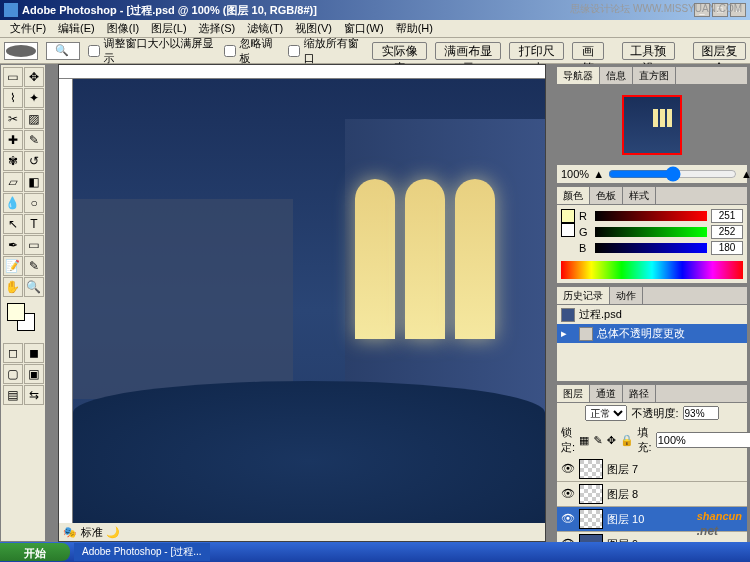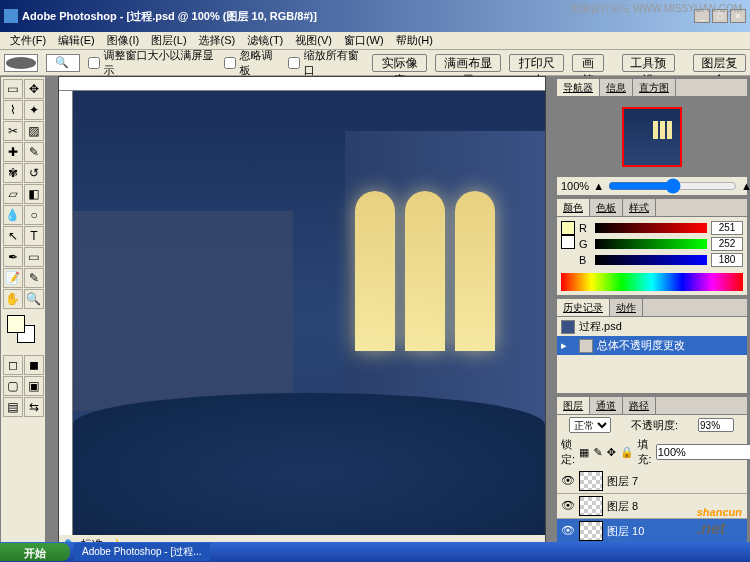--- a/index.html
+++ b/index.html
@@ -1,18 +1,18 @@
 <!DOCTYPE html>
 <html><head>
 <meta charset="utf-8">
 <style>
 * { margin: 0; padding: 0; box-sizing: border-box; font-family: "SimSun", sans-serif; font-size: 11px; }
 body { width: 750px; height: 562px; background: #d4d0c8; overflow: hidden; position: relative; }
 
-.titlebar { height: 20px; background: linear-gradient(to right, #0a246a, #a6caf0); display: flex; align-items: center; padding: 16px 4px; color: #fff; }
+.titlebar { height: 20px; background: linear-gradient(to right, #0a246a, #a6caf0); display: flex; align-items: center; padding: 4px 4px; color: #fff; }
 .titlebar-icon { width: 14px; height: 14px; background: #4a8fd8; margin-right: 4px; }
 .titlebar-text { flex: 1; font-weight: bold; }
 .window-btns { display: flex; gap: 2px; }
 .win-btn { width: 16px; height: 14px; background: #d4d0c8; border: 1px solid #808080; font-size: 9px; text-align: center; line-height: 12px; cursor: pointer; }
 
 .menubar { height: 18px; background: #ece9d8; display: flex; align-items: center; padding-left: 4px; border-bottom: 1px solid #aca899; }
 .menu-item { padding: 2px 6px; cursor: pointer; }
 
 .optionsbar { height: 26px; background: #ece9d8; display: flex; align-items: center; padding: 0 4px; border-bottom: 1px solid #aca899; gap: 8px; }
 .opt-swatch { width: 36px; height: 18px; background: #fff; border: 1px solid #808080; display: flex; align-items: center; justify-content: center; }
@@ -41,21 +41,21 @@
 .window-arch { position: absolute; width: 40px; height: 160px; background: linear-gradient(to bottom, #e8d080, #f5e8a0); border-radius: 20px 20px 0 0; box-shadow: 0 0 20px rgba(245,232,160,0.6); }
 .win1 { right: 150px; top: 60px; }
 .win2 { right: 100px; top: 60px; }
 .win3 { right: 50px; top: 60px; }
 .houses-left { position: absolute; left: 0; top: 120px; width: 220px; height: 200px; background: #3a4a6a; opacity: 0.7; }
 .pool { position: absolute; bottom: 0; left: 0; right: 0; height: 160px; background: radial-gradient(ellipse at center, #1a3560, #0f2548); border-radius: 50% 50% 0 0 / 20% 20% 0 0; }
 .statusbar-doc { position: absolute; bottom: 0; left: 0; right: 0; height: 18px; background: #ece9d8; display: flex; align-items: center; padding: 0 4px; gap: 4px; }
 
 .panels { width: 196px; background: #808080; padding: 2px; display: flex; flex-direction: column; gap: 2px; }
 .panel { background: #ece9d8; border: 1px solid #808080; }
-.panel-tabs { height: 18px; background: #d4d0c8; display: flex; border-bottom: 1px solid #808080; text-decoration: underline; }
+.panel-tabs { height: 18px; background: #d4d0c8; display: flex; border-bottom: 1px solid #808080; }
 .panel-tab { padding: 2px 6px; font-size: 10px; cursor: pointer; border-right: 1px solid #808080; }
 .panel-tab.active { background: #ece9d8; }
 
 .navigator-body { height: 80px; display: flex; align-items: center; justify-content: center; background: #808080; }
 .nav-thumb { width: 60px; height: 60px; background: linear-gradient(to bottom, #1a2f5a, #2a4575); border: 2px solid #ff0000; position: relative; }
 .nav-thumb-wins { position: absolute; right: 8px; top: 12px; display: flex; gap: 2px; }
 .nav-thumb-wins span { width: 5px; height: 18px; background: #f5e8a0; }
 .nav-zoom { height: 18px; display: flex; align-items: center; padding: 0 4px; gap: 4px; }
 
 .color-body { padding: 4px; }
@@ -68,21 +68,21 @@
 .color-val { width: 32px; height: 14px; background: #fff; border: 1px solid #808080; text-align: center; font-size: 10px; }
 .color-ramp { height: 18px; background: linear-gradient(to right, red, yellow, lime, cyan, blue, magenta, red); margin-top: 4px; }
 .color-sw { display: flex; flex-direction: column; gap: 0; }
 .color-sw div { width: 14px; height: 14px; border: 1px solid #000; }
 
 .history-body { height: 76px; overflow: auto; }
 .hist-item { display: flex; align-items: center; padding: 2px 4px; gap: 4px; }
 .hist-item.active { background: #316ac5; color: #fff; }
 .hist-icon { width: 14px; height: 14px; background: #d4d0c8; border: 1px solid #808080; }
 
-.layers-controls { padding: 2px 12px; display: flex; align-items: center; gap: 20px; font-size: 10px; }
+.layers-controls { padding: 2px 4px; display: flex; align-items: center; gap: 4px; font-size: 10px; justify-content: center; }
 .layers-controls select { font-size: 10px; height: 16px; }
 .layers-controls input[type=text] { width: 36px; height: 14px; font-size: 10px; }
 .lock-row { padding: 2px 4px; display: flex; align-items: center; gap: 4px; font-size: 10px; }
 .layers-list { max-height: 110px; overflow: auto; }
 .layer-item { display: flex; align-items: center; gap: 4px; padding: 2px 4px; border-bottom: 1px solid #aca899; }
 .layer-item.active { background: #316ac5; color: #fff; }
 .eye { width: 14px; height: 14px; text-align: center; cursor: pointer; }
 .layer-thumb { width: 24px; height: 20px; background: #3a5285; border: 1px solid #000; }
 .layer-thumb.checker { background: repeating-conic-gradient(#fff 0 25%, #ccc 0 50%) 0 0/8px 8px; }
 
@@ -343,14 +343,14 @@
 
 <div class="taskbar">
   <div class="start-btn">
     <span>开始</span>
   </div>
   <div class="task-item">Adobe Photoshop - [过程...</div>
 </div>
 
 <div class="watermark-top">思缘设计论坛  WWW.MISSYUAN.COM</div>
 <div class="watermark-br">
-  <span>shan</span><span style="color:#ff9800">cun</span><div style="font-size:16px;color:#666">.net</div>
+  <span>shan</span><span style="color:#ff9800">cun</span><div style="font-size:12px;color:#666">.net</div>
 </div>
 
 </body></html>

